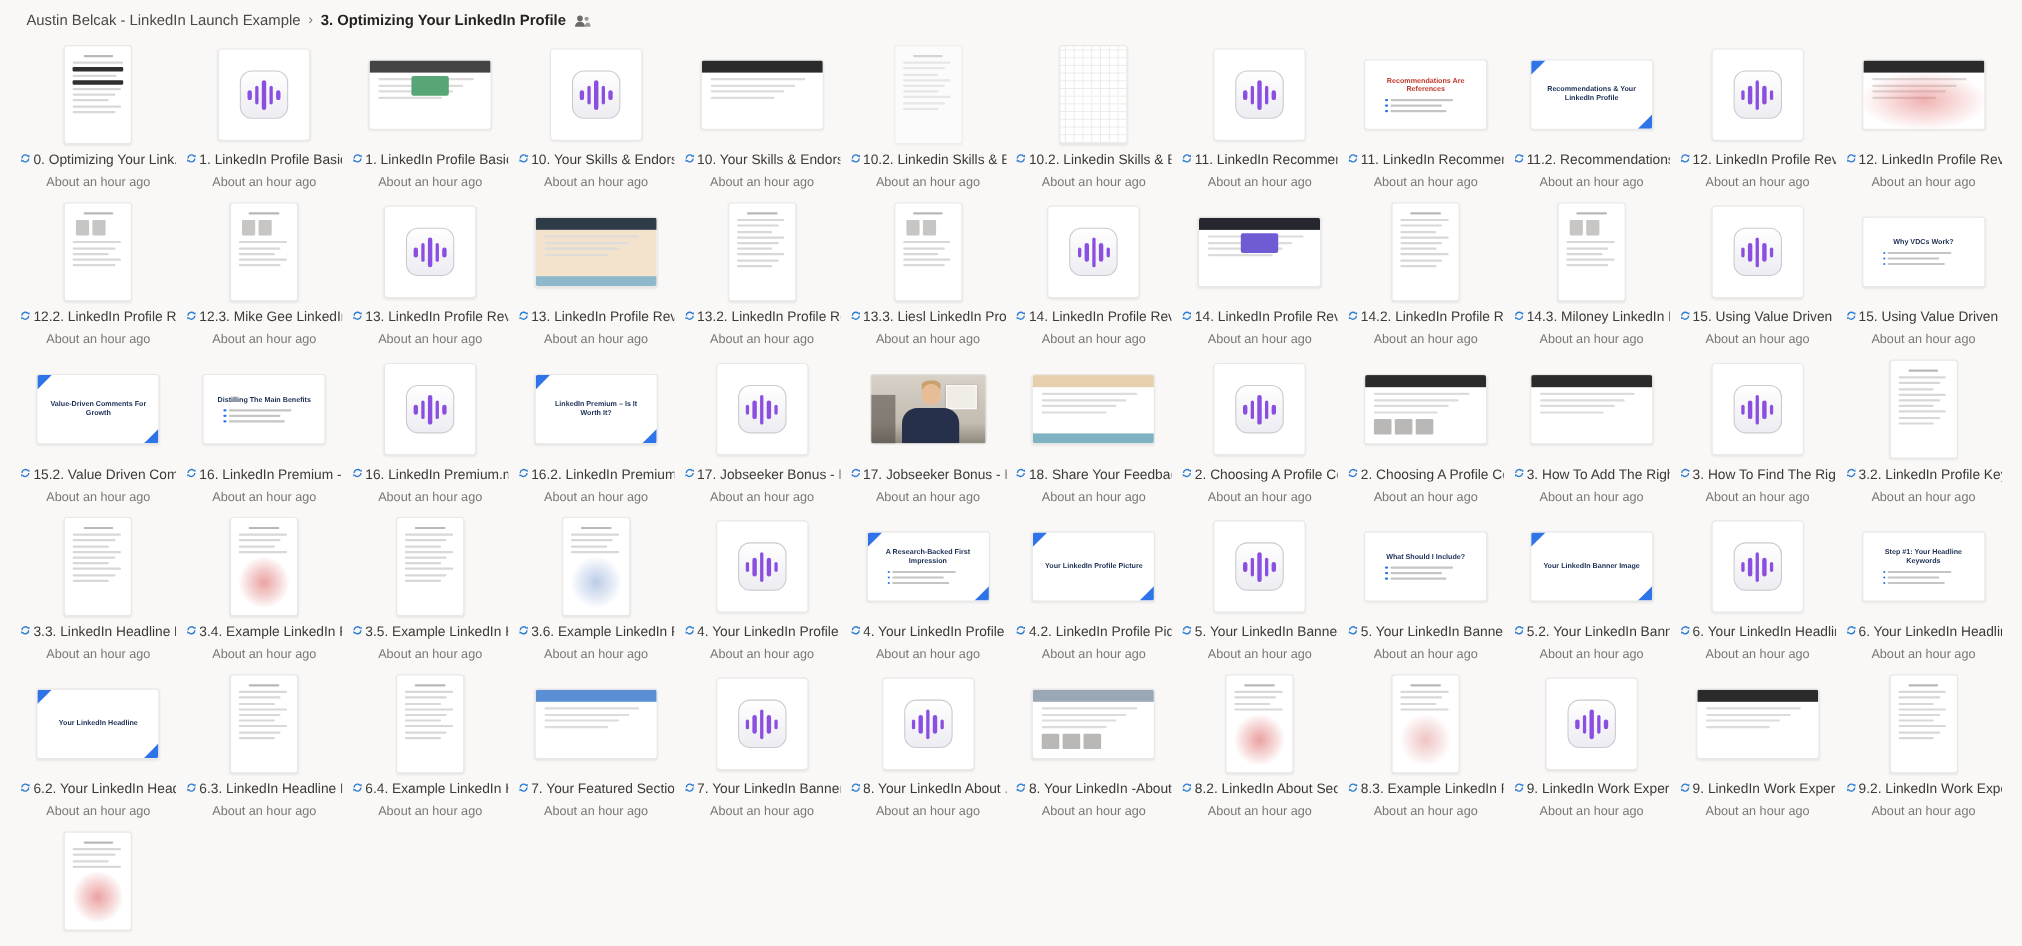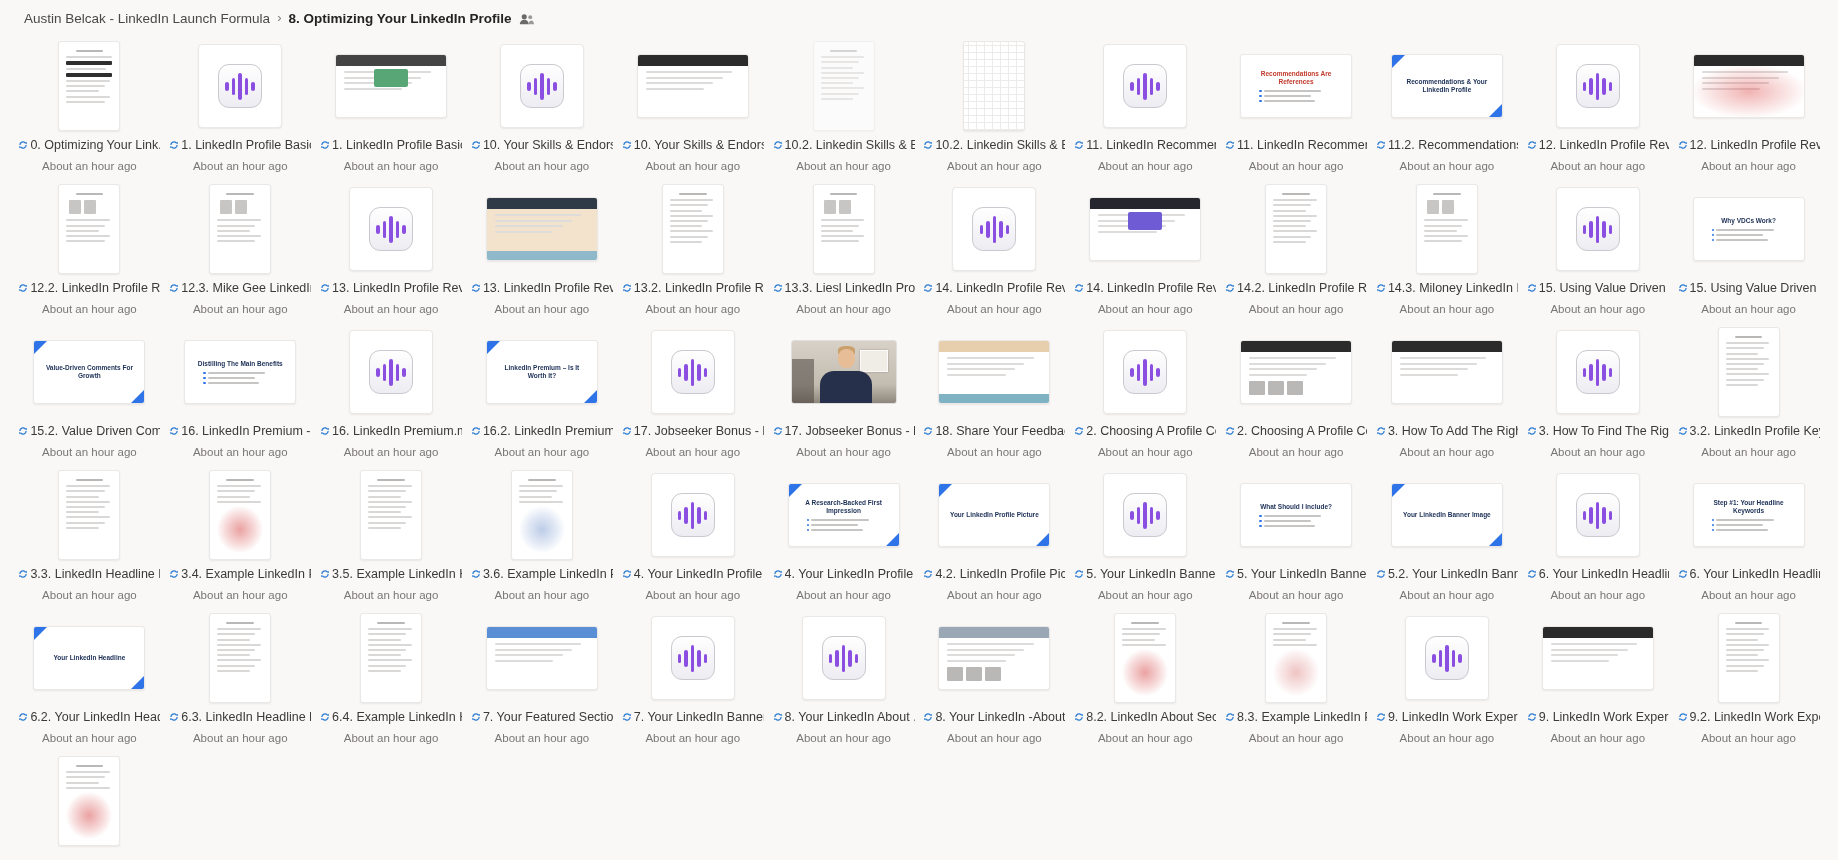--- a/index.html
+++ b/index.html
@@ -60,23 +60,23 @@
   .v-furniture { position:absolute; left:0; top:18px; width:22px; height:46px; background:#4a463f; opacity:.55; }
   .v-frame { position:absolute; right:8px; top:9px; width:28px; height:22px; background:#f0ede7; border:1.5px solid #fbfaf8; box-shadow:0 0 2px rgba(0,0,0,.25); }
   .v-head { position:absolute; left:46px; top:8px; width:17px; height:19px; border-radius:45%; background:#e7bd97; }
   .v-hair { position:absolute; left:46px; top:5px; width:17px; height:8px; border-radius:45% 45% 0 0; background:#caa16c; }
   .v-body { position:absolute; left:28px; bottom:0; width:52px; height:32px; border-radius:14px 14px 0 0; background:#27304b; }
 </style>
 </head>
 <body>
 
 <header class="breadcrumb">
-  <span class="crumb parent">Austin Belcak - LinkedIn Launch Formula</span>
+  <span class="crumb parent">Austin Belcak - LinkedIn Launch Example</span>
   <span class="crumb-sep">›</span>
-  <span class="crumb current">8. Optimizing Your LinkedIn Profile</span>
+  <span class="crumb current">3. Optimizing Your LinkedIn Profile</span>
   <span class="shared-icon">
     <svg width="15" height="12" viewBox="0 0 20 16">
       <circle cx="7" cy="5" r="3.4" fill="#6b6a69"></circle>
       <path d="M1 15c0-3.6 2.7-6 6-6s6 2.4 6 6z" fill="#6b6a69"></path>
       <circle cx="15" cy="5.5" r="2.6" fill="#9a9998"></circle>
       <path d="M12.5 15c.4-3 2-5 4-5 1.8 0 3.3 1.8 3.5 5z" fill="#9a9998"></path>
     </svg>
   </span>
 </header>
 

